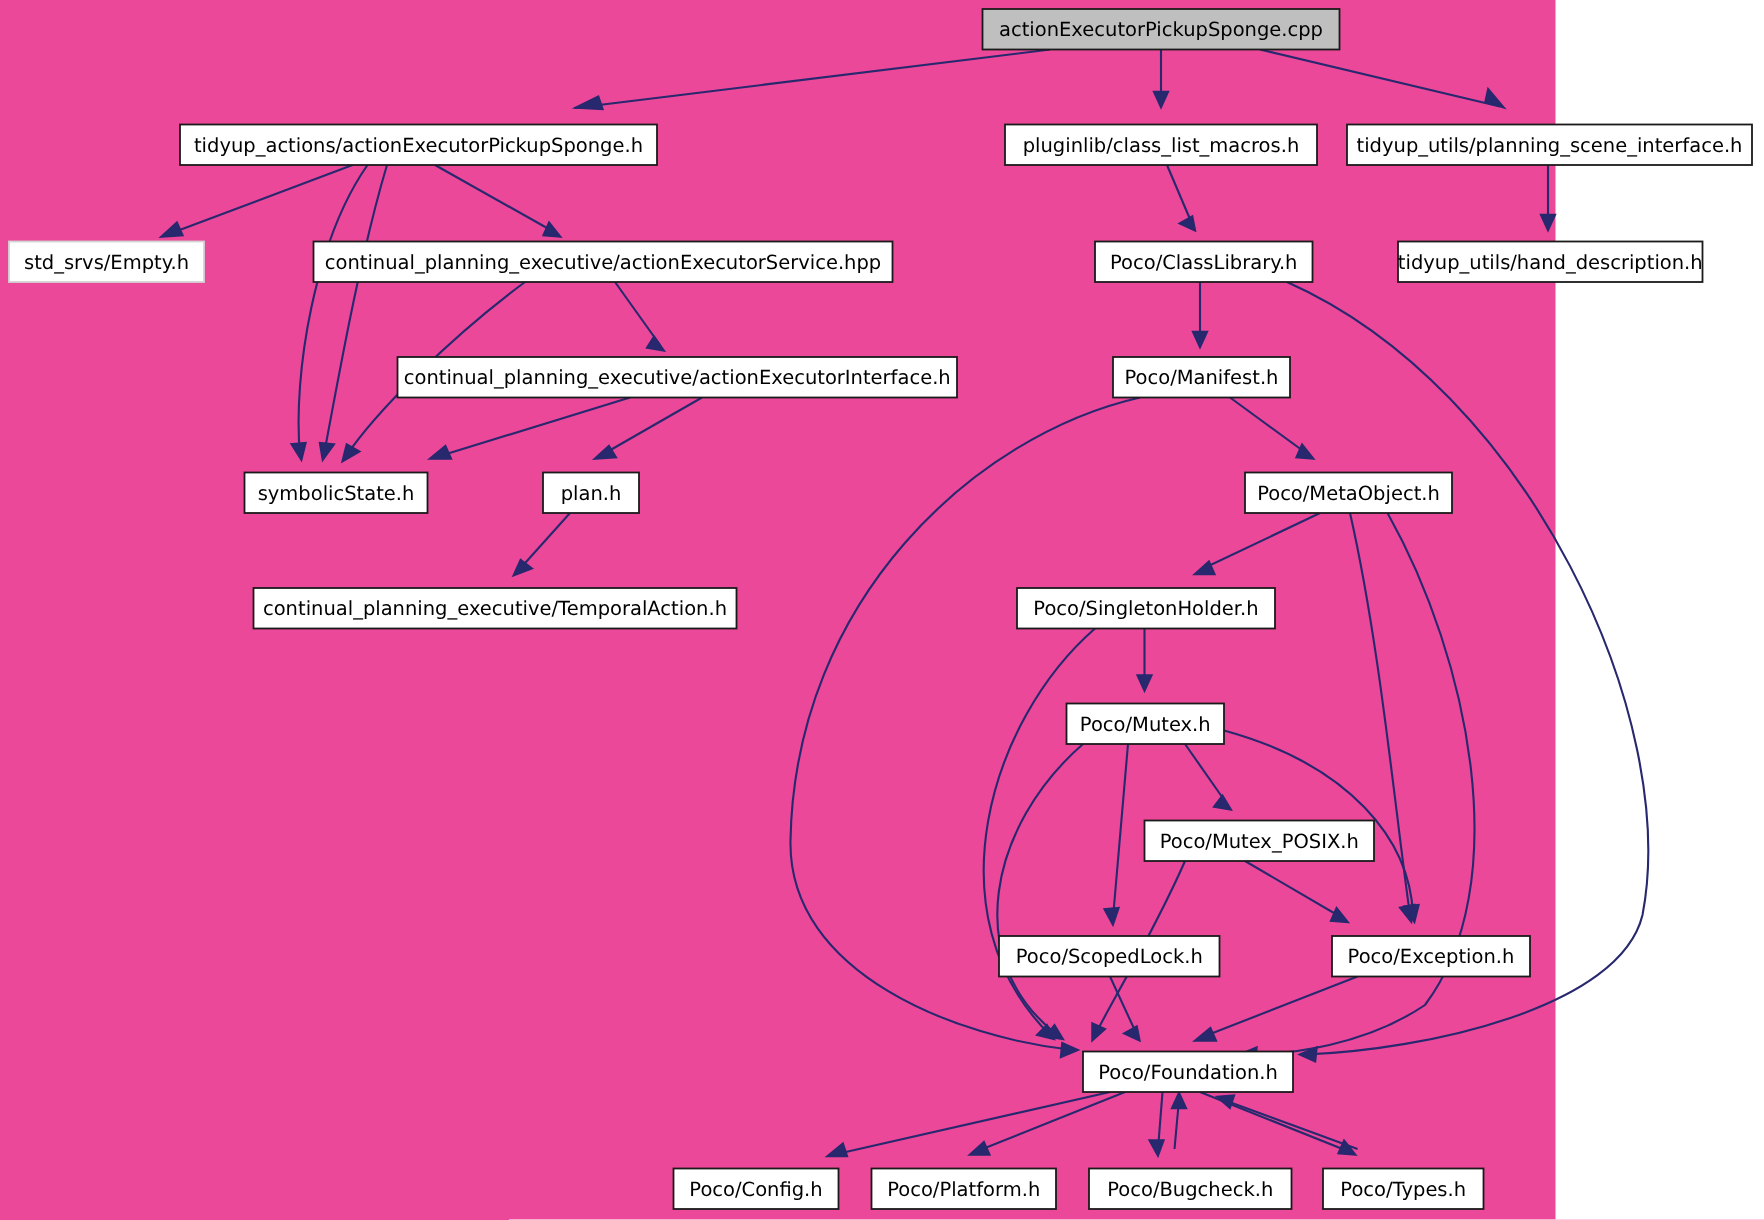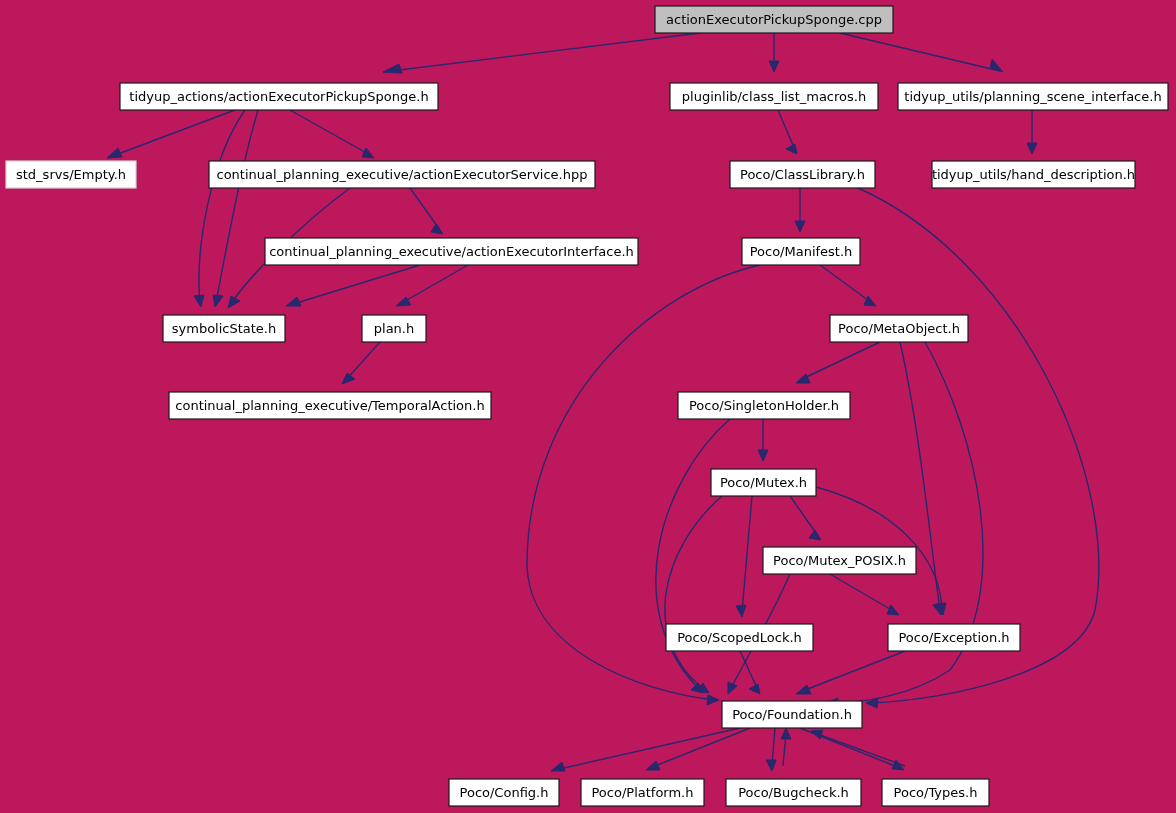--- a/index.html
+++ b/index.html
@@ -2,23 +2,23 @@
 <html><head>
 <meta charset="utf-8">
 <style>
   html, body {
     margin: 0;
     padding: 0;
     background: #ffffff;
   }
   #canvas-wrap {
     position: relative;
-    width: 1176px;
+    width: 1037px;
     height: 813px;
-    background: #be185d;
+    background: #ec4899;
     font-family: "DejaVu Sans", "Liberation Sans", sans-serif;
   }
   svg.graph {
     position: absolute;
     top: 0;
     left: 0;
     width: 1176px;
     height: 813px;
     display: block;
   }

